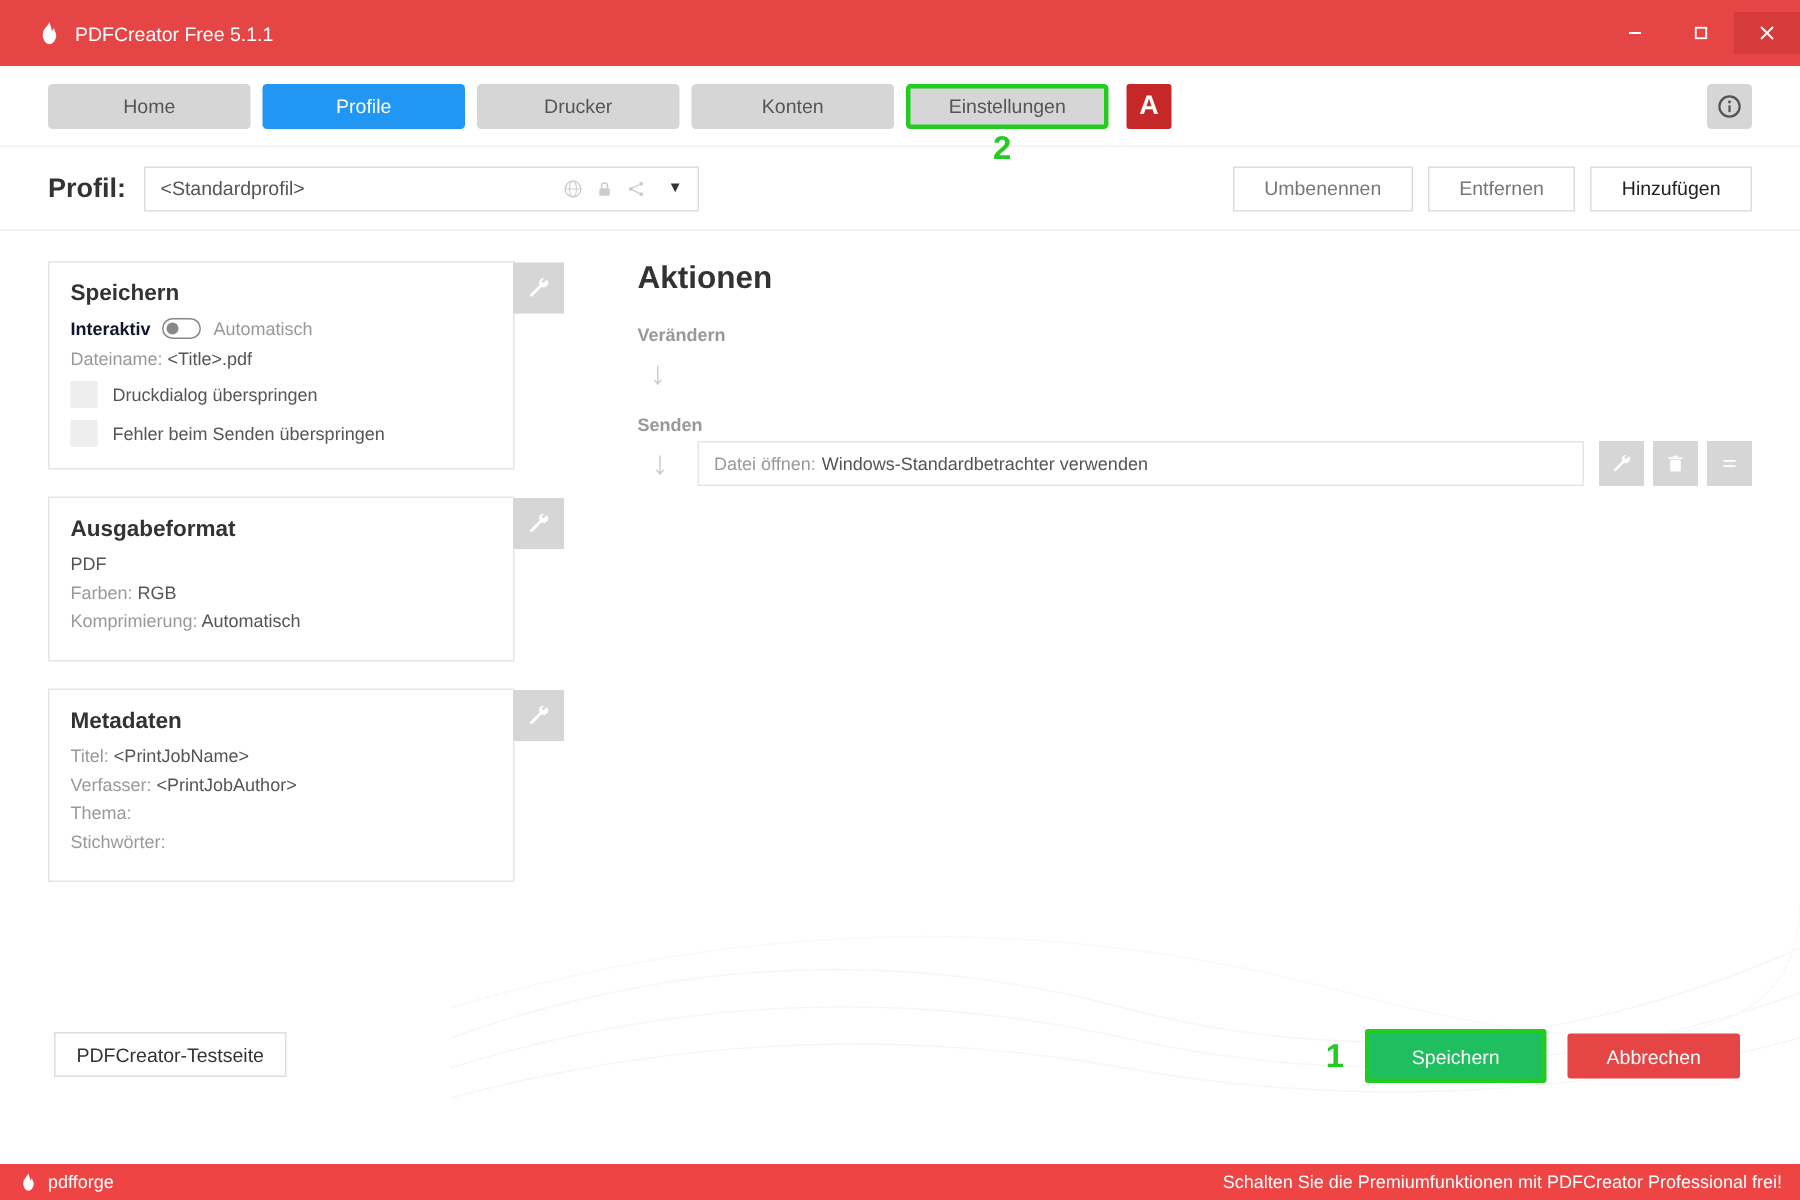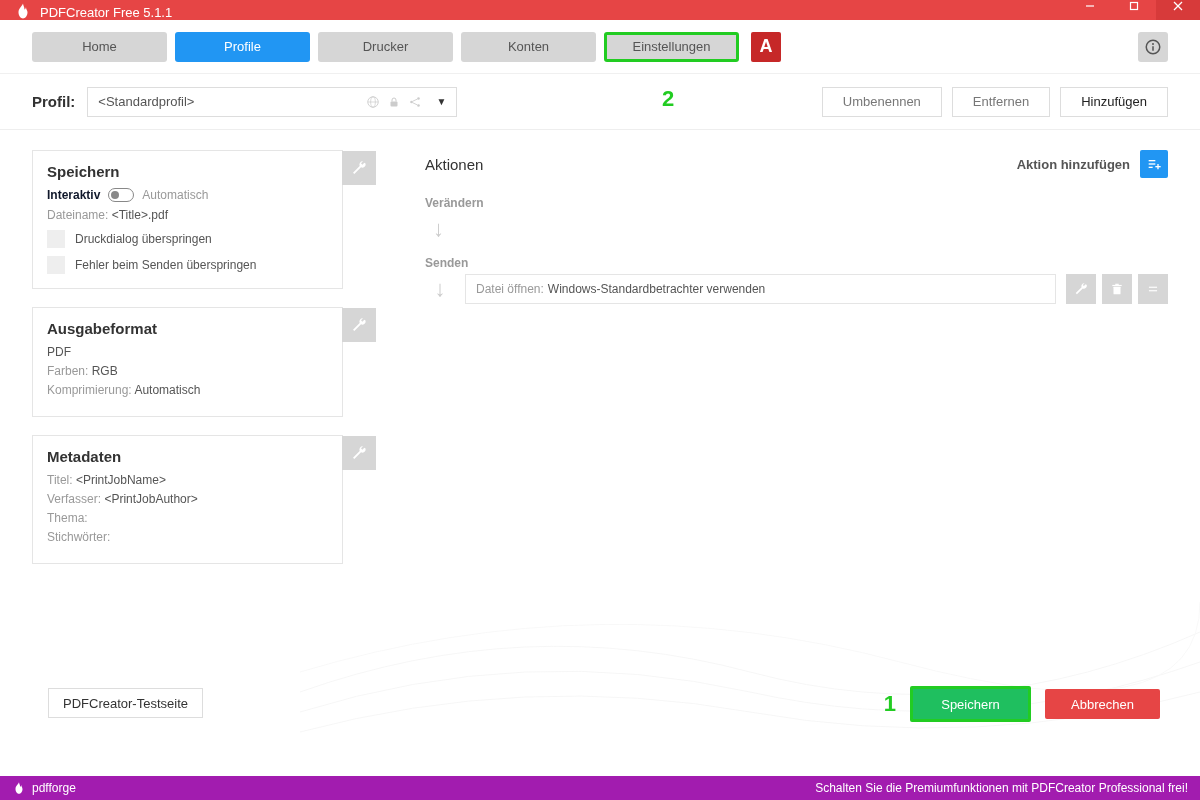--- a/index.html
+++ b/index.html
@@ -1,37 +1,37 @@
 <!DOCTYPE html>
 <html><head>
 <meta charset="utf-8">
 <style>
 * { box-sizing: border-box; margin: 0; padding: 0; }
 body { font-family: -apple-system, BlinkMacSystemFont, "Segoe UI", Arial, sans-serif; font-size: 13px; color: #333; background: #fff; overflow: hidden; }
 .window { width: 1200px; height: 800px; display: flex; flex-direction: column; position: relative; }
 
 
-.titlebar { height: 20px; background: #e64545; color: #fff; display: flex; align-items: flex-end; padding-left: 14px; }
+.titlebar { height: 44px; background: #e64545; color: #fff; display: flex; align-items: center; padding-left: 24px; }
 .titlebar .flame { width: 18px; height: 18px; margin-right: 8px; }
 .titlebar .title { font-size: 13px; flex: 1; }
 .titlebar .win-btn { width: 44px; height: 28px; display: flex; align-items: center; justify-content: center; color: #fff; }
 .titlebar .win-close { background: #d73a3a; }
 
 
 .tabbar { height: 54px; background: #fff; display: flex; align-items: center; padding: 0 32px; gap: 8px; border-bottom: 1px solid #f0f0f0; }
 .tab { width: 135px; height: 30px; background: #d6d6d6; color: #555; border-radius: 3px; display: flex; align-items: center; justify-content: center; font-size: 13px; font-weight: 500; }
 .tab.active { background: #2196f3; color: #fff; }
 .tab.highlight { border: 3px solid #22cc22; }
 .brand-badge { width: 30px; height: 30px; background: #c62828; color: #fff; display: flex; align-items: center; justify-content: center; font-weight: bold; font-size: 18px; border-radius: 2px; margin-left: 4px; }
 .info-btn { margin-left: auto; width: 30px; height: 30px; background: #d6d6d6; border-radius: 3px; display: flex; align-items: center; justify-content: center; font-size: 16px; color: #555; }
 .callout { position: absolute; color: #22cc22; font-weight: bold; font-size: 22px; }
 
 
 .profile-row { height: 56px; display: flex; align-items: center; padding: 0 32px; border-bottom: 1px solid #eee; }
-.profile-row .lbl { font-weight: bold; font-size: 15px; margin-right: 12px; }
+.profile-row .lbl { font-weight: bold; font-size: 18px; margin-right: 12px; }
 .profile-select { width: 370px; height: 30px; border: 1px solid #ddd; display: flex; align-items: center; padding: 0 10px; font-size: 13px; color: #555; }
 .profile-select .icons { margin-left: auto; display: flex; gap: 8px; color: #ccc; align-items: center; }
 .profile-select .chev { color: #333; font-size: 10px; margin-left: 6px; }
 .profile-row .actions { margin-left: auto; display: flex; gap: 10px; }
 .pbtn { height: 30px; padding: 0 20px; border: 1px solid #ddd; background: #fff; display: flex; align-items: center; justify-content: center; font-size: 13px; color: #777; }
 .pbtn.strong { color: #222; font-weight: 500; }
 
 
 .content { flex: 1; display: flex; padding: 20px 32px 0 32px; gap: 48px; background: #fff; position: relative; }
 .left-col { width: 345px; display: flex; flex-direction: column; gap: 18px; }
@@ -44,45 +44,45 @@
 .interaktiv-row .ilabel { color: #0f172a; font-weight: bold; font-size: 12px; }
 .interaktiv-row .toggle { width: 26px; height: 14px; border: 1.5px solid #888; border-radius: 8px; position: relative; }
 .interaktiv-row .toggle::after { content: ""; width: 8px; height: 8px; background: #888; border-radius: 50%; position: absolute; left: 2px; top: 1.5px; }
 .interaktiv-row .alabel { color: #999; font-size: 12px; }
 .cb-row { display: flex; align-items: center; gap: 10px; margin: 8px 0 0 0; }
 .cb { width: 18px; height: 18px; background: #eee; }
 .cb-label { font-size: 12px; color: #555; }
 
 .right-col { flex: 1; display: flex; flex-direction: column; }
 .actions-header { display: flex; align-items: center; margin-bottom: 18px; }
-.actions-header .h { font-weight: normal; font-size: 15px; }
+.actions-header .h { font-weight: bold; font-size: 21px; }
 .actions-header .add-row { margin-left: auto; display: flex; align-items: center; gap: 10px; }
 .actions-header .add-label { font-weight: bold; font-size: 13px; color: #555; }
 .add-btn { width: 28px; height: 28px; background: #2196f3; color: #fff; display: flex; align-items: center; justify-content: center; border-radius: 2px; }
 
 .section-label { font-size: 12px; color: #999; font-weight: 600; margin-bottom: 4px; }
 .arrow-down { color: #ccc; font-size: 22px; margin: 2px 0 14px 8px; }
 .action-item { display: flex; align-items: center; gap: 10px; margin-bottom: 12px; }
 .action-item .spacer-arrow { width: 30px; display:flex; align-items:flex-start; justify-content:center; color:#ccc; font-size:22px;}
 .action-box { flex: 1; height: 30px; border: 1px solid #e5e5e5; display: flex; align-items: center; padding: 0 10px; font-size: 12px; }
 .action-box .k { color: #999; margin-right: 4px; }
 .action-box .v { color: #555; }
 .action-tools { display: flex; gap: 6px; }
 .tool { width: 30px; height: 30px; background: #d6d6d6; display: flex; align-items: center; justify-content: center; color: #fff; }
 
 
-.footer { position: absolute; left: 48px; bottom: 58px; }
+.footer { position: absolute; left: 36px; bottom: 58px; }
 .test-btn { height: 30px; padding: 0 14px; border: 1px solid #ddd; background: #fff; font-size: 13px; color: #333; display:flex; align-items:center; }
 .save-row { position: absolute; right: 40px; bottom: 54px; display: flex; gap: 14px; align-items: center; }
 .big-btn { width: 115px; height: 30px; display: flex; align-items: center; justify-content: center; color: #fff; font-size: 13px; font-weight: 500; border-radius: 2px; }
 .big-btn.save { background: #1fbf5f; border: 3px solid #22cc22; box-sizing: content-box; }
 .big-btn.cancel { background: #e64545; }
 
 
-.bottombar { height: 24px; background: #a21caf; color: #fff; display: flex; align-items: center; padding: 0 12px; font-size: 12px; }
+.bottombar { height: 24px; background: #ef4444; color: #fff; display: flex; align-items: center; padding: 0 12px; font-size: 12px; }
 .bottombar .flame2 { width: 14px; height: 14px; margin-right: 6px; }
 .bottombar .right { margin-left: auto; }
 
 
 .waves { position: absolute; right: 0; bottom: 24px; width: 900px; height: 260px; pointer-events: none; opacity: 0.25; }
 
 svg { display: block; }
 </style>
 </head>
 <body>
@@ -209,32 +209,20 @@
         <div class="row"><span>Verfasser:</span> <span class="val">&lt;PrintJobAuthor&gt;</span></div>
         <div class="row"><span>Thema:</span></div>
         <div class="row"><span>Stichwörter:</span></div>
       </div>
 
     </div>
 
     <div class="right-col">
       <div class="actions-header">
         <span class="h">Aktionen</span>
-        <div class="add-row">
-          <span class="add-label">Aktion hinzufügen</span>
-          <div class="add-btn">
-            <svg width="16" height="16" viewBox="0 0 24 24">
-                <line x1="4" y1="7" x2="14" y2="7" stroke="#fff" stroke-width="2"></line>
-                <line x1="4" y1="12" x2="14" y2="12" stroke="#fff" stroke-width="2"></line>
-                <line x1="4" y1="17" x2="10" y2="17" stroke="#fff" stroke-width="2"></line>
-                <line x1="18" y1="12" x2="18" y2="20" stroke="#fff" stroke-width="2"></line>
-                <line x1="14" y1="16" x2="22" y2="16" stroke="#fff" stroke-width="2"></line>
-              </svg>
-          </div>
-        </div>
       </div>
 
       <div class="section-label">Verändern</div>
       <div class="arrow-down">↓</div>
 
       <div class="section-label">Senden</div>
       <div class="action-item">
         <div class="spacer-arrow">↓</div>
         <div class="action-box">
           <span class="k">Datei öffnen:</span>

